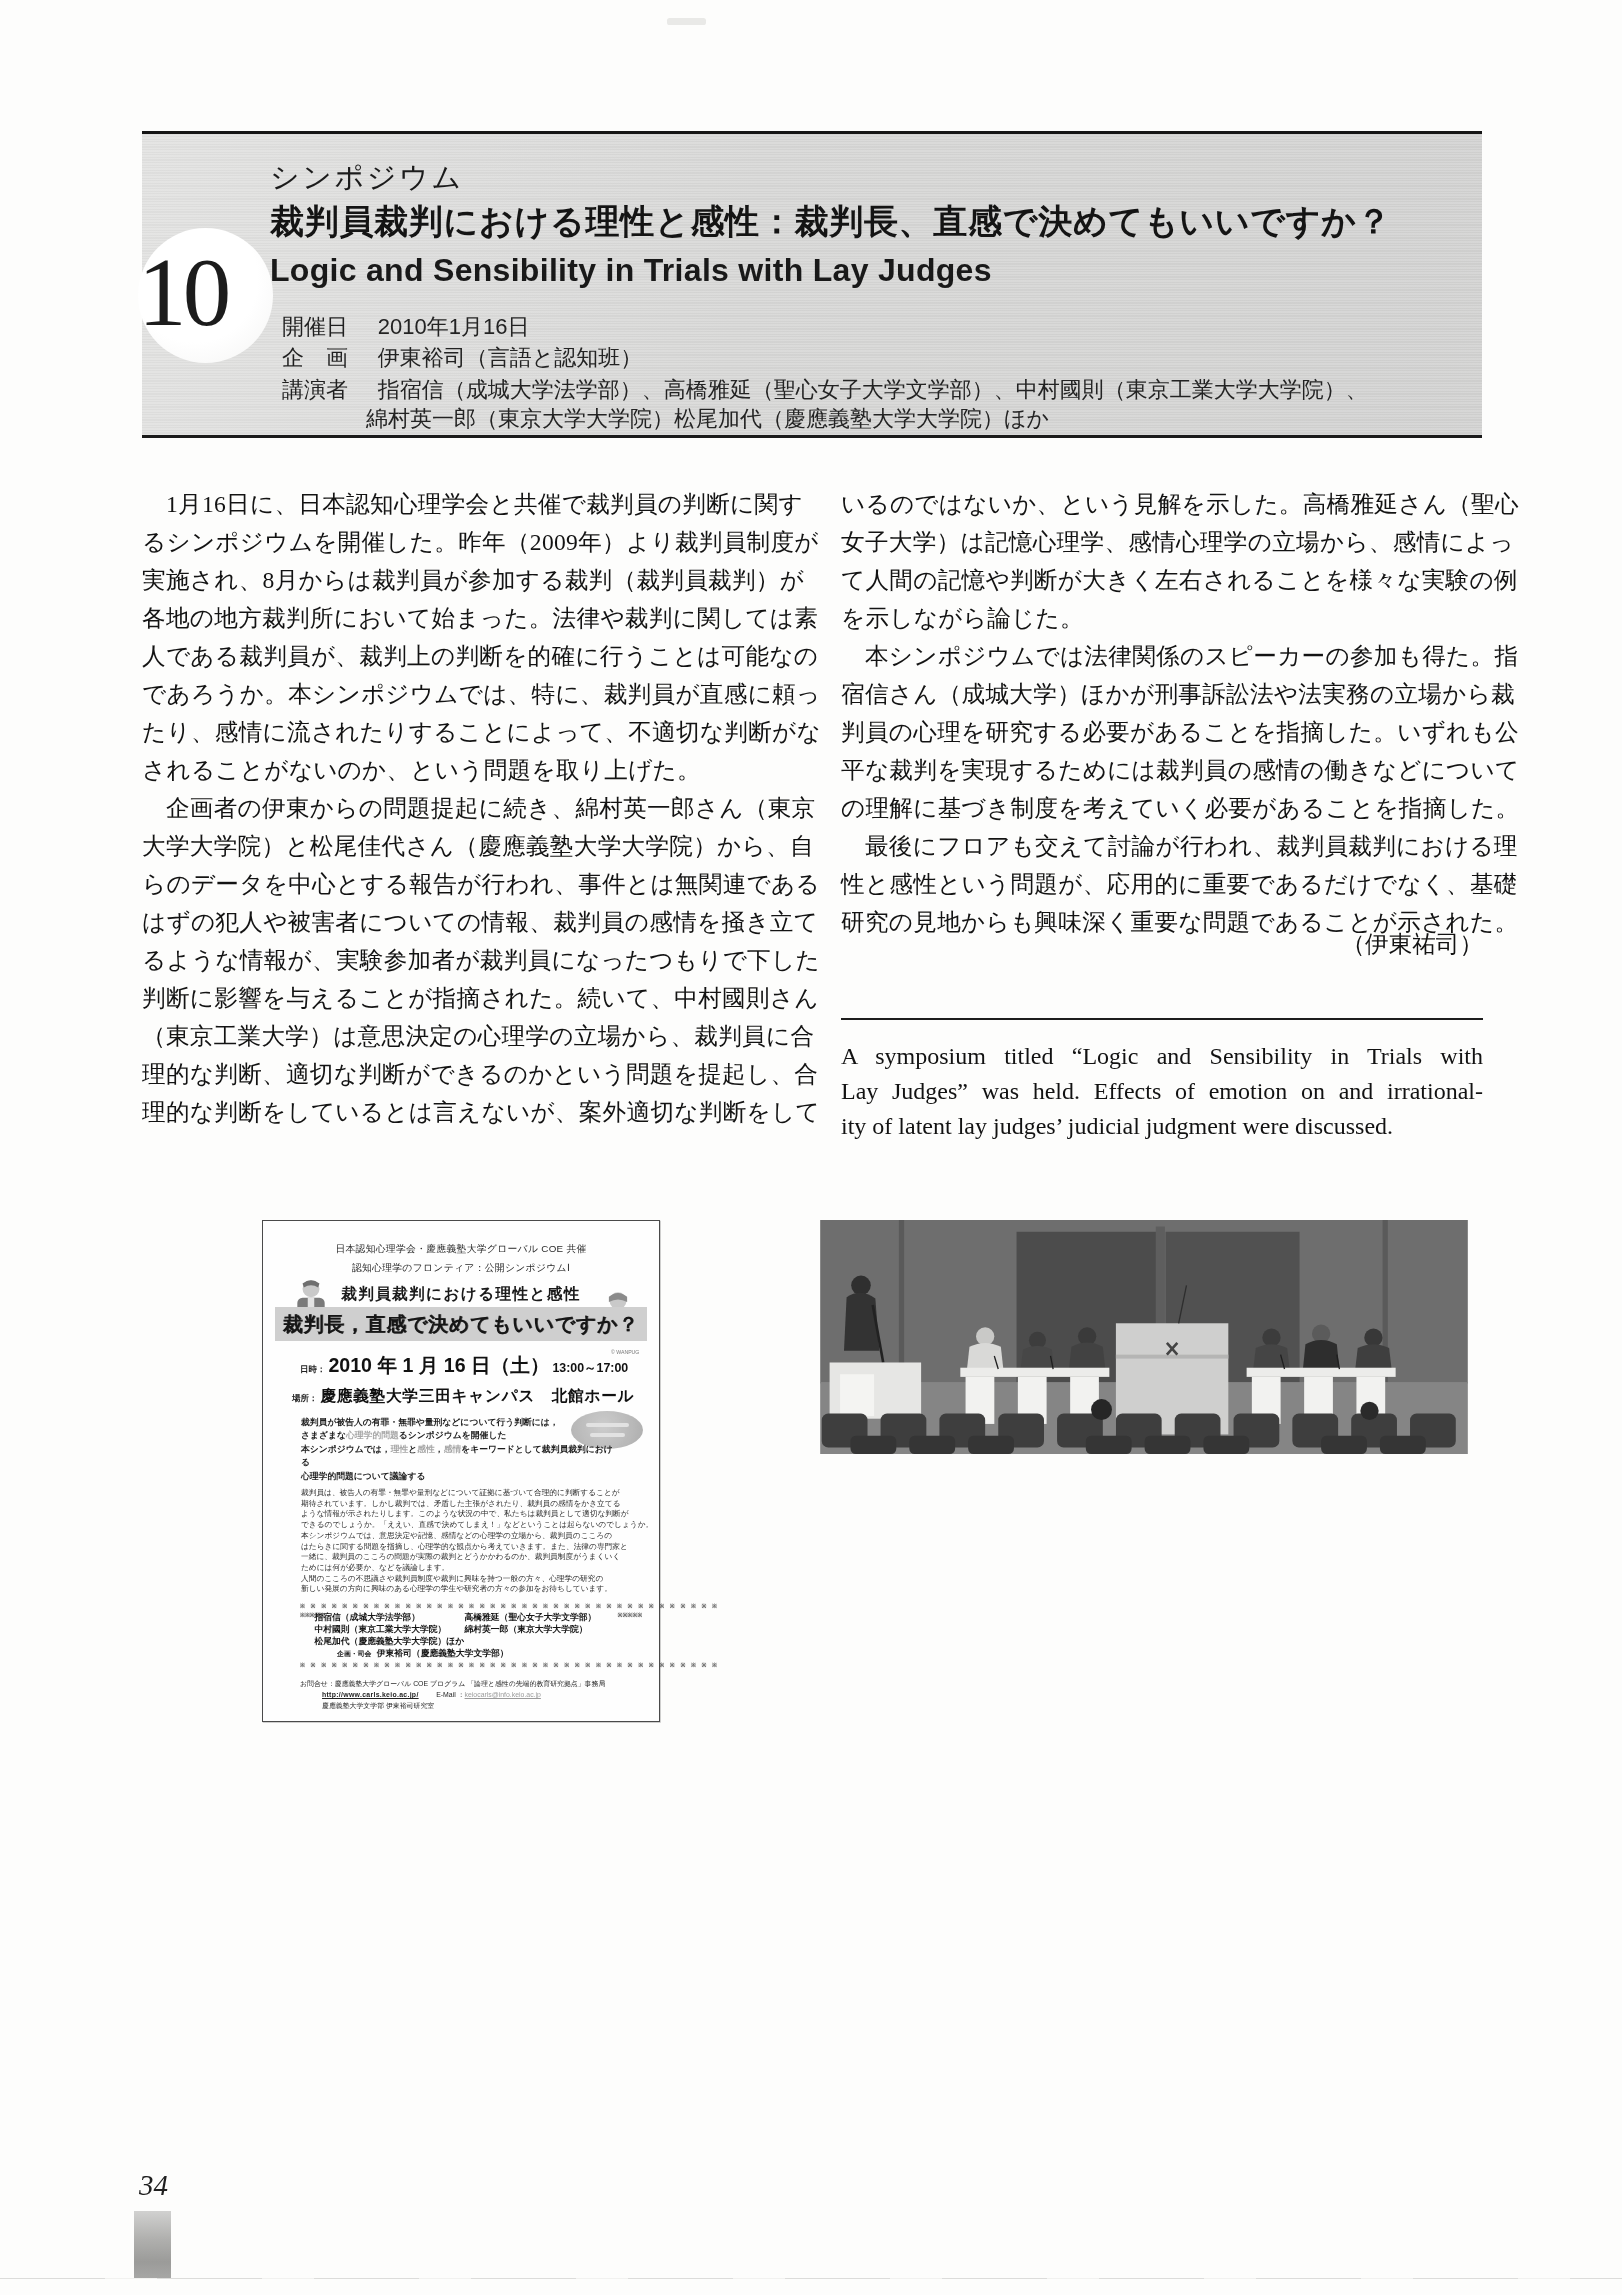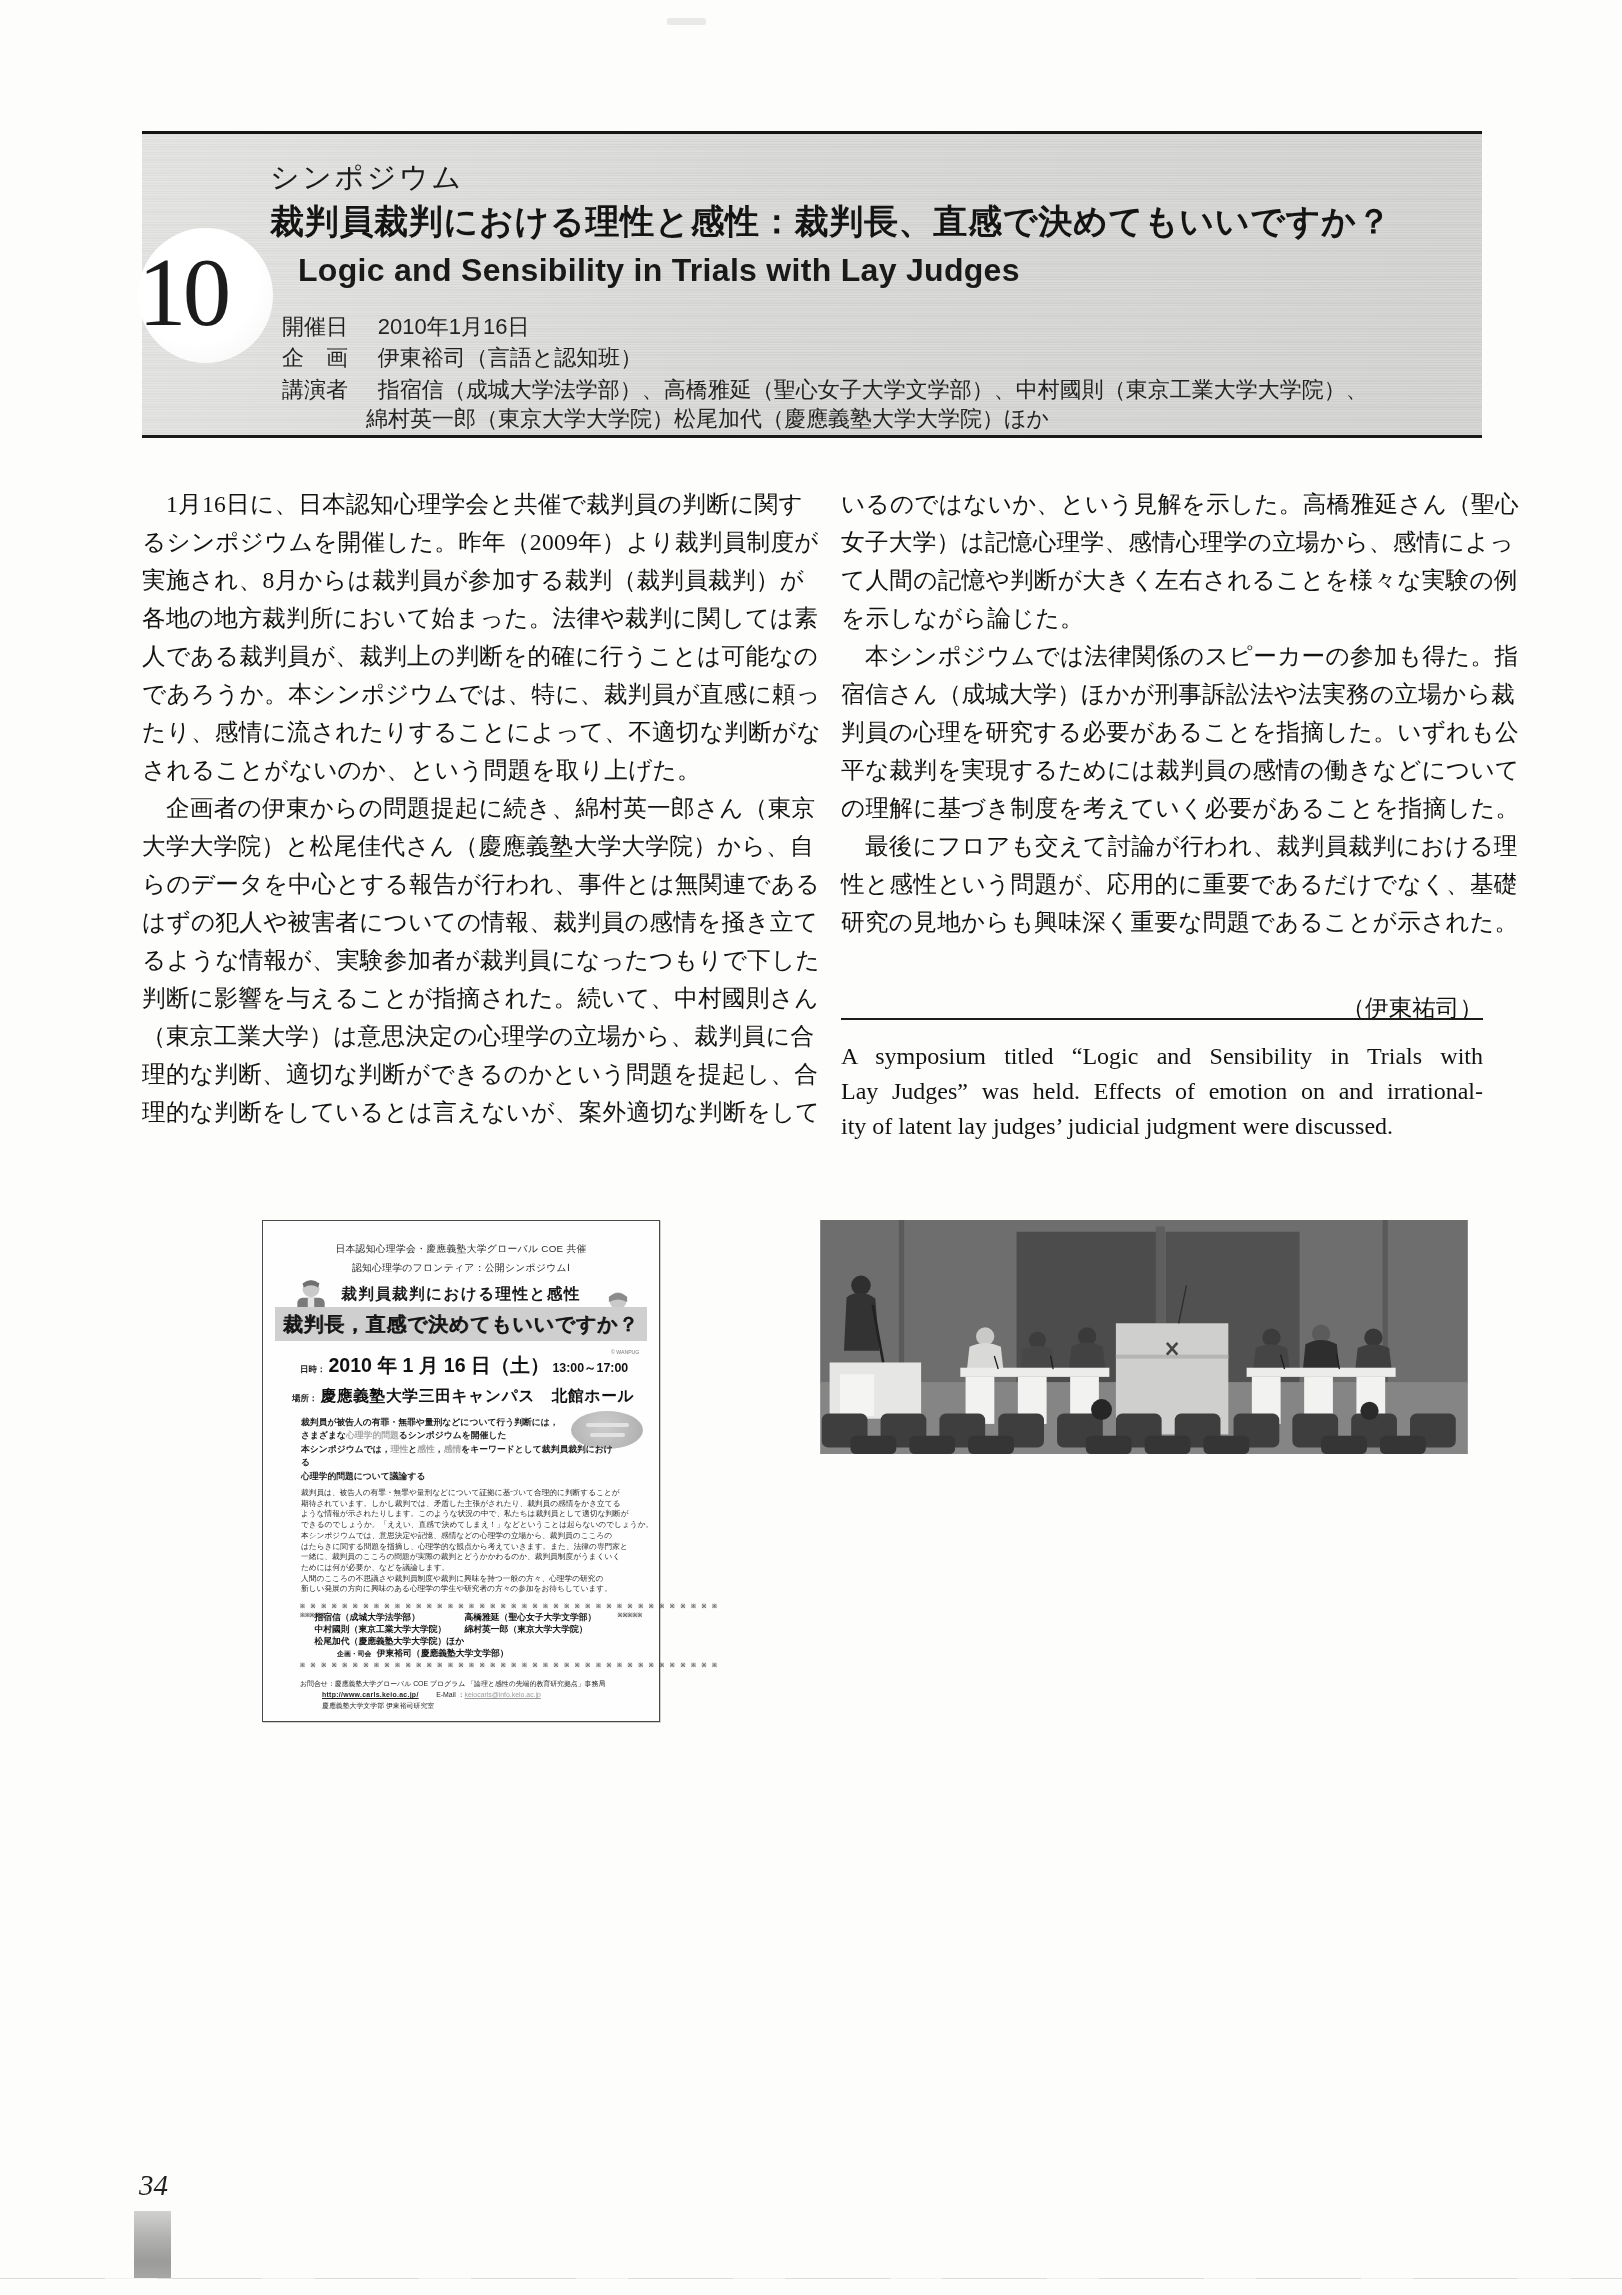--- a/index.html
+++ b/index.html
@@ -24,32 +24,32 @@
     background:radial-gradient(circle at 42% 38%, #ffffff 55%, #f3f3f2 100%);
     display:flex;align-items:center;justify-content:flex-start;
   }
   .issue-number{
     font-family:"Liberation Serif",serif;font-size:97px;font-weight:400;
     color:#1c1c1c;letter-spacing:-3.9px;line-height:1;transform:translateY(-2.6px);
   }
   .header-text{left:128px;top:0;width:1191px;height:307px;}
   .kicker{left:0;top:23.6px;font-size:29px;font-weight:500;letter-spacing:2.6px;color:#1b1b1b;}
   .title-ja{left:0;top:65px;font-size:34px;font-weight:700;letter-spacing:0.7px;color:#141414;}
-  .title-en{left:0;top:118px;font-size:32px;font-weight:700;letter-spacing:0.3px;color:#191919;margin-left:28px;}
+  .title-en{left:0;top:118px;font-size:32px;font-weight:700;letter-spacing:0.3px;color:#191919;}
   .meta-row{left:12px;font-size:22px;color:#232323;font-weight:400;}
   .meta-label{display:inline-block;width:84px;color:#1f1f1f;}
   .meta-value{display:inline-block;margin-left:11.8px;}
   .meta-cont{left:96px;font-size:22px;color:#232323;font-weight:500;}
 
   
   .jcol{font-family:"Liberation Serif","DejaVu Serif",serif;color:#131313;}
   .col-left{left:142px;top:485px;width:642px;}
   .col-right{left:841px;top:485px;width:642px;}
   .jcol .tline{font-size:23.6px;line-height:38px;height:38px;white-space:nowrap;letter-spacing:0.3px;}
-  .signature{left:841px;top:992px;width:642px;text-align:right;
+  .signature{left:841px;top:928px;width:642px;text-align:right;
     font-family:Liberation Serif, serif;font-size:23.6px;color:#131313;}
   .rule{left:841px;top:1018px;width:642px;height:0;border-top:2.6px solid #1d1d1d;}
   .eng{left:841px;top:1039px;width:642px;font-family:"Liberation Serif","DejaVu Serif",serif;color:#121212;}
   .eng .tline{font-size:24px;line-height:35px;height:35px;}
   .eng .tline:not(:last-child){text-align:justify;text-align-last:justify;}
 
   
   .flyer{
     left:262px;top:1220px;width:398px;height:502px;background:#fefefe;
     border:1.3px solid #4a4a4a;box-sizing:border-box;box-shadow:0.7px 0.7px 0 #bbb;

